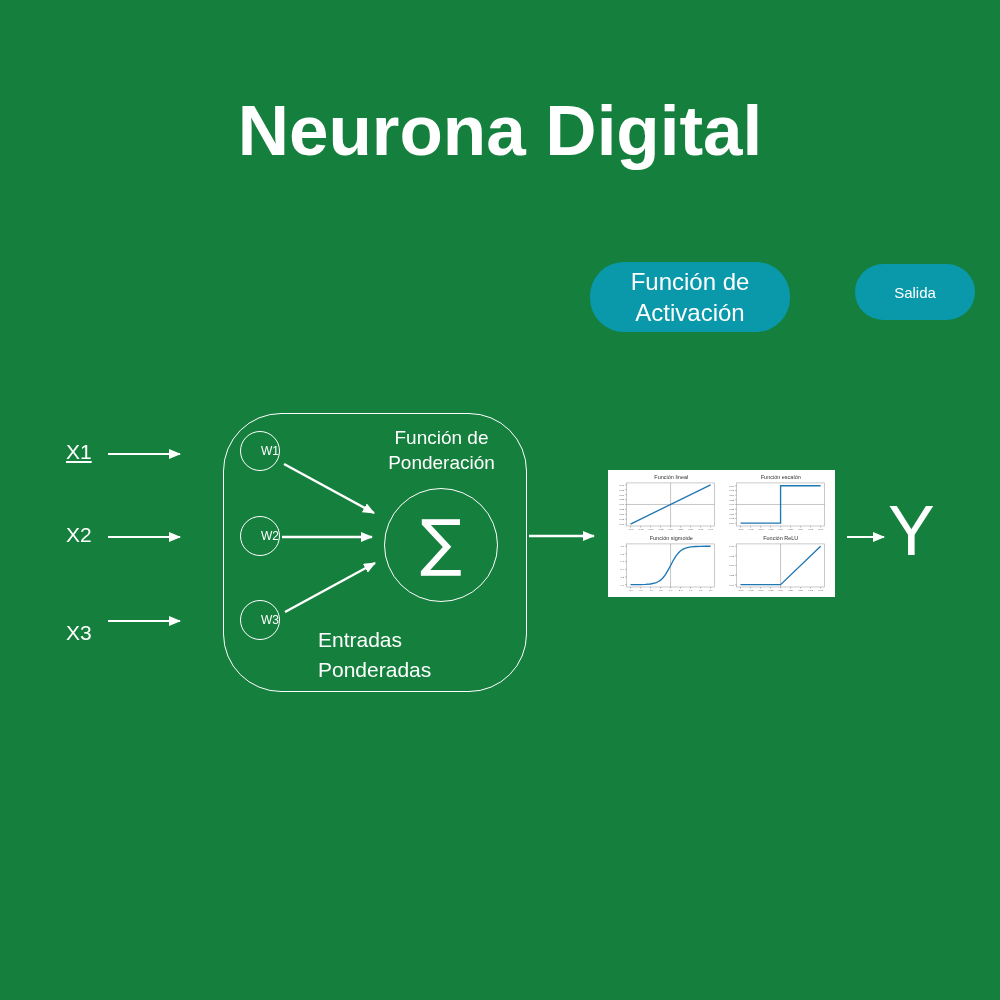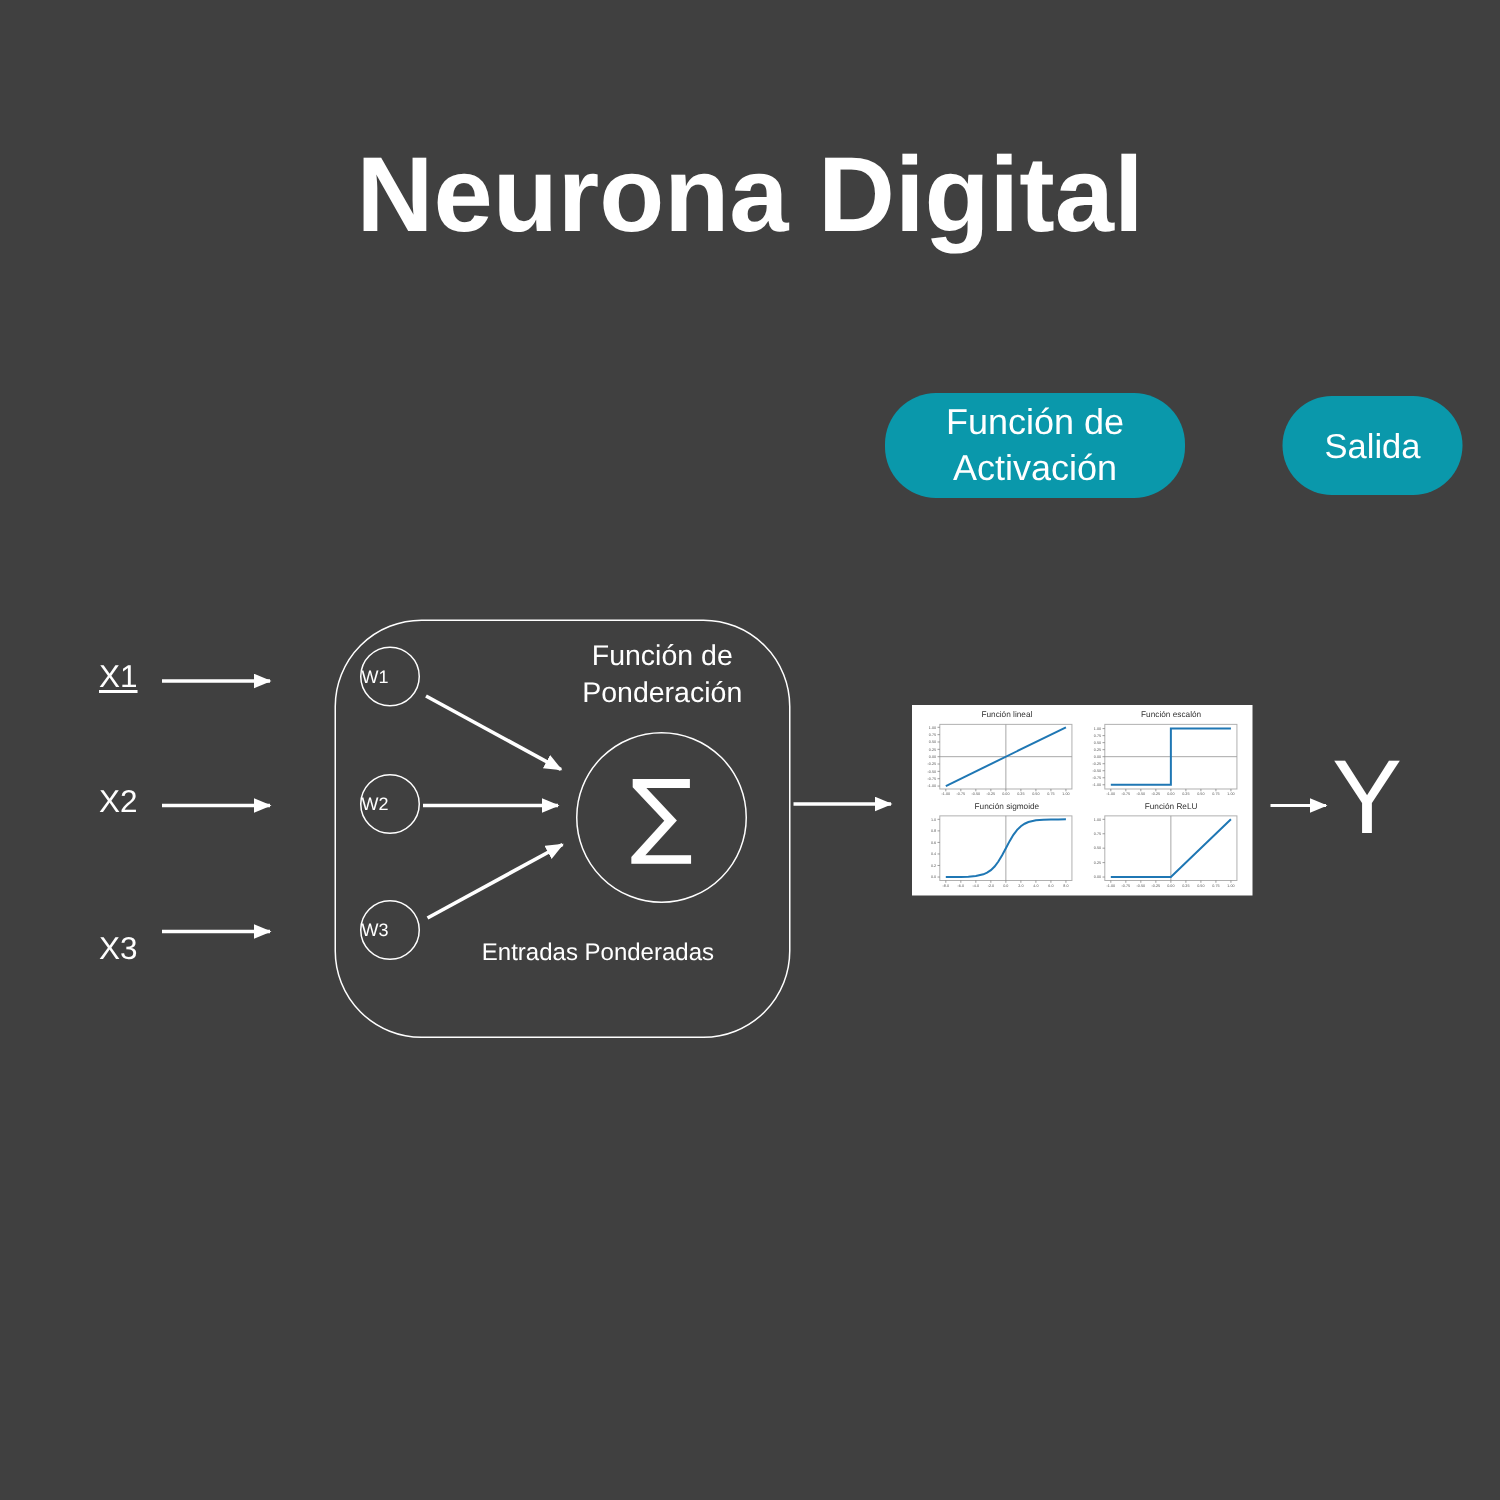--- a/index.html
+++ b/index.html
@@ -1,19 +1,19 @@
 <!DOCTYPE html>
 <html><head>
 <meta charset="utf-8">
 <style>
   html,body{margin:0;padding:0;}
   .canvas{
     position:relative;
     width:1000px;height:1000px;
-    background:#404040;
+    background:#15803d;
     font-family:"Liberation Sans", sans-serif;
     color:#ffffff;
     overflow:hidden;
   }
   .title{
     position:absolute;left:0;top:90px;width:1000px;
     text-align:center;
     font-size:71px;font-weight:700;letter-spacing:0px;
     color:#ffffff;
   }
@@ -21,56 +21,56 @@
     position:absolute;
     background:#0A98AB;
     border-radius:34px;
     display:flex;align-items:center;justify-content:center;
     text-align:center;
     color:#ffffff;
   }
   .pill-entradas{left:55px;top:263px;width:183px;height:64px;font-size:23px;}
   .pill-pesos{left:287px;top:263px;width:183px;height:64px;font-size:23px;}
   .pill-activacion{left:590px;top:262px;width:200px;height:70px;font-size:24px;line-height:1.3;padding:0 14px;box-sizing:border-box;}
-  .pill-salida{left:855px;top:264px;width:120px;height:66px;font-size:23px;justify-content:center;}
+  .pill-salida{left:855px;top:264px;width:120px;height:56px;font-size:15px;justify-content:center;}
 
   .input-label{position:absolute;left:66px;font-size:21px;color:#ffffff;line-height:1;}
   .x1{top:441px;text-decoration:underline;} .x2{top:524px;} .x3{top:622px;}
 
   .arrow-layer{position:absolute;left:0;top:0;width:1000px;height:1000px;pointer-events:none;}
 
   .neuron-box{
     position:absolute;left:223px;top:413px;width:304px;height:279px;
     border:1.6px solid #ffffff;border-radius:58px;
     box-sizing:border-box;
   }
   .w-circle{
     position:absolute;width:40px;height:40px;border:1.4px solid #ffffff;border-radius:50%;
-    display:flex;align-items:center;justify-content:flex-start;
+    display:flex;align-items:center;justify-content:flex-end;
     font-size:12px;color:#ffffff;box-sizing:border-box;
   }
   .w1{left:240px;top:431px;}
   .w2{left:240px;top:516px;}
   .w3{left:240px;top:600px;}
   .sum-circle{
     position:absolute;left:384px;top:488px;width:114px;height:114px;
     border:1.5px solid #ffffff;border-radius:50%;
     display:flex;align-items:center;justify-content:center;box-sizing:border-box;
   }
   .sum-symbol{
     font-family:"DejaVu Sans", sans-serif;
     font-size:62px;color:#ffffff;line-height:1;transform:translateY(-2px);
   }
   .func-pond{
     position:absolute;left:354px;top:426px;width:175px;
     text-align:center;font-size:19px;line-height:1.3;color:#ffffff;
   }
   .entr-pond{
     position:absolute;left:318px;top:625px;width:158px;
-    text-align:right;font-size:16px;line-height:1.42;color:#ffffff;
+    text-align:left;font-size:21px;line-height:1.42;color:#ffffff;
   }
 
   .activation-panel{
     position:absolute;left:608px;top:470px;width:227px;height:127px;
     background:#ffffff;
     display:grid;grid-template-columns:1fr 1fr;
     column-gap:8px;row-gap:1px;
     padding:4px 8px;box-sizing:border-box;
   }
   .miniplot{display:flex;flex-direction:column;align-items:stretch;}

